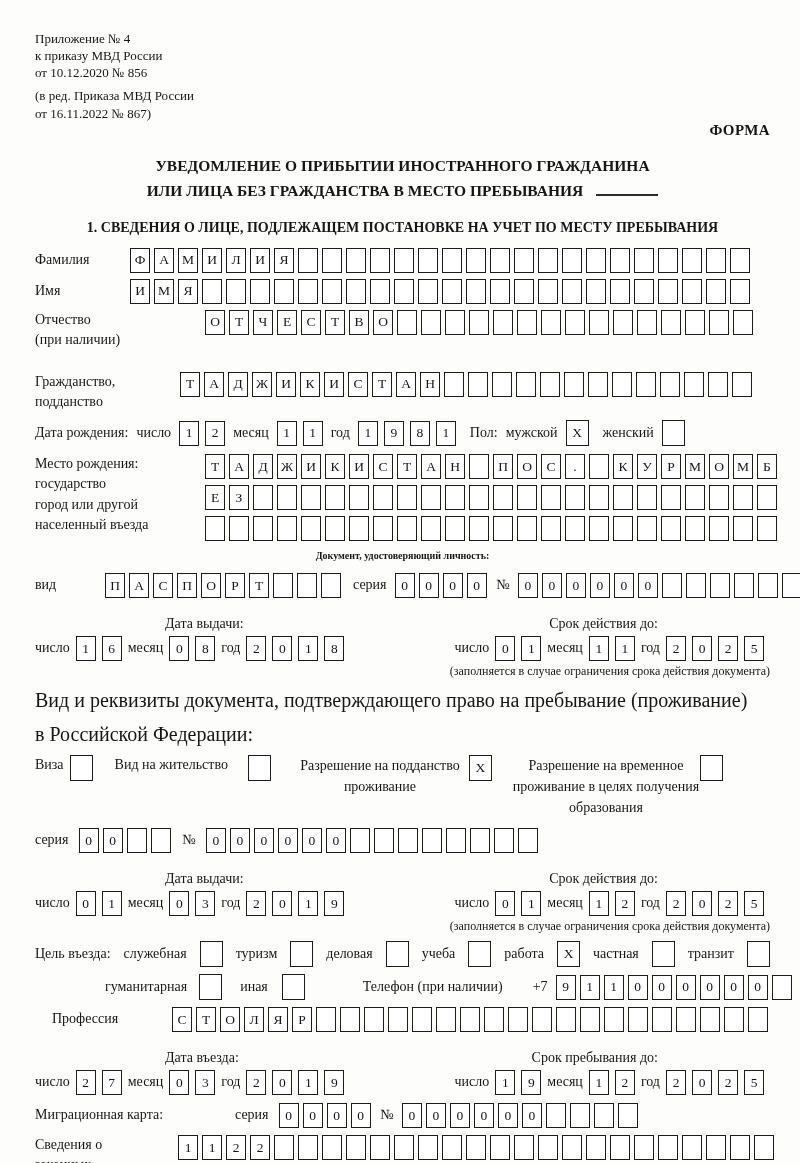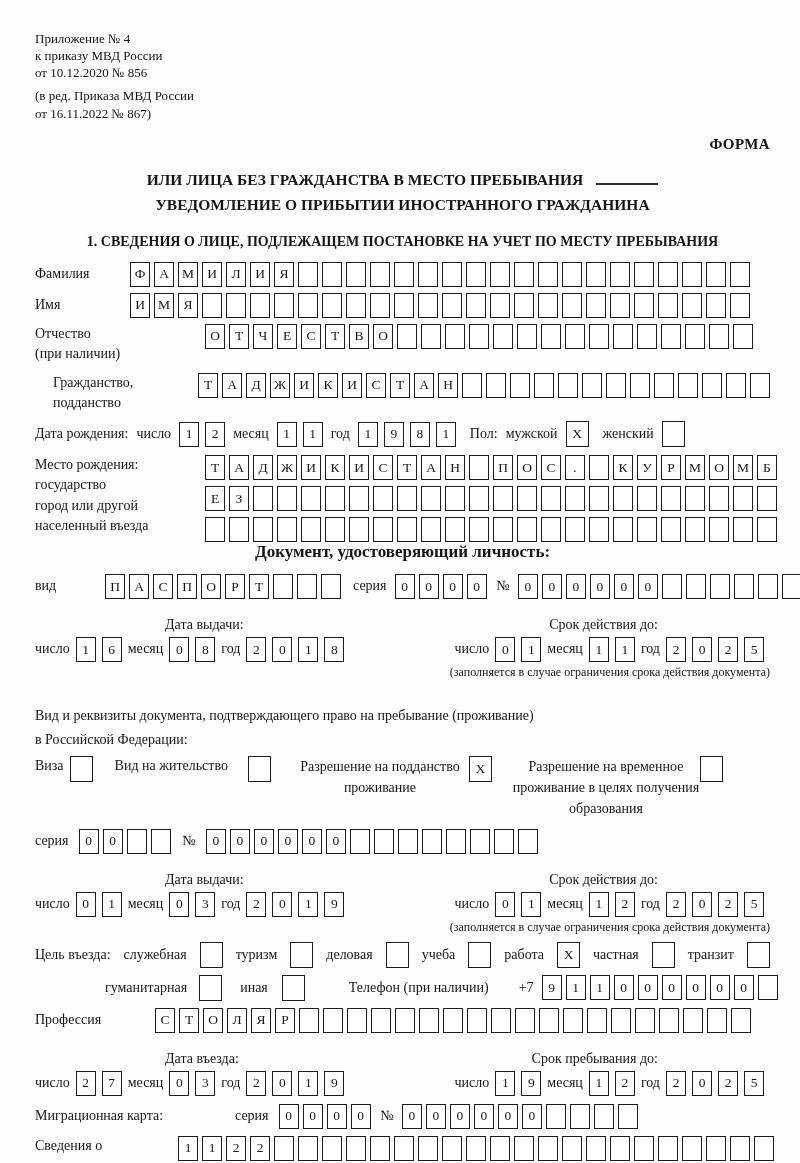--- a/index.html
+++ b/index.html
@@ -2,53 +2,53 @@
 <html><head>
 <meta charset="utf-8">
 <style>
   * { margin:0; padding:0; box-sizing:border-box; }
   html,body { background:#f6f6f4; }
   body { width:800px; height:1163px; font-family:"Liberation Serif", serif; color:#161616; background:#fdfdfc; overflow:hidden; }
   .page { padding:30px 30px 0 35px; width:800px; height:1163px; }
 
   .appendix { font-size:13px; line-height:1.32; }
   .appendix .blk2 { margin-top:6px; }
-  .forma { text-align:right; font-weight:bold; font-size:15px; margin-top:14px; letter-spacing:.4px; }
+  .forma { text-align:right; font-weight:bold; font-size:15px; margin-top:0; letter-spacing:.4px; }
 
   .title { text-align:center; font-weight:bold; font-size:15.5px; margin-top:14px; line-height:1.65; }
   .uline { display:inline-block; width:62px; height:13px; border-bottom:2.2px solid #2b2b2b; margin-left:13px; }
 
   .sec { text-align:center; font-weight:bold; font-size:14px; margin-top:16px; }
 
   .row { display:flex; align-items:center; margin-top:6px; }
   .row.top { align-items:flex-start; }
   .lbl { font-size:14px; flex-shrink:0; line-height:1.45; }
   .sub { font-size:14px; }
   .w95 { width:95px; } .w120 { width:120px; } .w145 { width:145px; } .w170 { width:170px; } .w143 { width:143px; }
 
   .cells { display:flex; gap:4px; flex-wrap:nowrap; }
   .cell { width:20px; height:25px; border:1.8px solid #1c1c1c; display:flex; align-items:center; justify-content:center;
           font-size:13.5px; flex-shrink:0; background:#fff; }
   .dcells { gap:6px; }
   .cbox { width:23px; height:26px; }
 
   .gridcol { display:flex; flex-direction:column; gap:6px; }
 
-  .docheader { text-align:center; font-weight:bold; font-size:17px; }
+  .docheader { text-align:center; font-weight:bold; font-size:10px; margin-top:9px; }
 
   .dtitles { display:flex; font-size:14px; margin-top:18px; }
   .dtitles .t1 { margin-left:130px; }
   .dtitles .t2 { margin-left:auto; margin-right:112px; }
   .daterow { display:flex; align-items:center; margin-top:4px; }
   .dg { display:flex; align-items:center; }
   .dg > * + * { margin-left:6px; }
   .dg-right { margin-left:auto; margin-right:6px; }
   .fnote { text-align:right; font-size:12px; margin-top:3px; }
 
-  .intro { font-size:14px; margin-top:24px; line-height:1.7; }
+  .intro { font-size:20px; margin-top:4px; line-height:1.7; }
 
   .optrow { margin-top:4px; }
   .optblk { font-size:14px; text-align:center; line-height:1.5; }
   .wo175 { width:178px; } .wo185 { width:188px; }
 
   .sp > * + * { margin-left:8px; }
 </style>
 </head>
 <body>
 
@@ -60,22 +60,22 @@
     <div>от 10.12.2020 № 856</div>
     <div class="blk2">
       <div>(в ред. Приказа МВД России</div>
       <div>от 16.11.2022 № 867)</div>
     </div>
   </div>
 
   <div class="forma">ФОРМА</div>
 
   <div class="title">
+    <div>УВЕДОМЛЕНИЕ О ПРИБЫТИИ ИНОСТРАННОГО ГРАЖДАНИНА</div>
     <div><span>ИЛИ ЛИЦА БЕЗ ГРАЖДАНСТВА В МЕСТО ПРЕБЫВАНИЯ</span><span class="uline"></span></div>
-    <div>УВЕДОМЛЕНИЕ О ПРИБЫТИИ ИНОСТРАННОГО ГРАЖДАНИНА</div>
   </div>
 
   <div class="sec">1. СВЕДЕНИЯ О ЛИЦЕ, ПОДЛЕЖАЩЕМ ПОСТАНОВКЕ НА УЧЕТ ПО МЕСТУ ПРЕБЫВАНИЯ</div>
 
   <div class="row" style="margin-top:12px;">
     <div class="lbl w95">Фамилия</div>
     <div class="cells">
         <span class="cell">Ф</span>
         <span class="cell">А</span>
         <span class="cell">М</span>
@@ -162,21 +162,21 @@
         <span class="cell"></span>
         <span class="cell"></span>
         <span class="cell"></span>
         <span class="cell"></span>
         <span class="cell"></span>
         <span class="cell"></span>
         <span class="cell"></span>
       </div>
   </div>
 
-  <div class="row top" style="margin-top:8px;justify-content:flex-end;">
+  <div class="row top" style="margin-top:21px;">
     <div class="lbl w145">
       <div>Гражданство,</div>
       <div class="sub">подданство</div>
     </div>
     <div class="cells">
         <span class="cell">Т</span>
         <span class="cell">А</span>
         <span class="cell">Д</span>
         <span class="cell">Ж</span>
         <span class="cell">И</span>
@@ -508,37 +508,37 @@
     <span class="cell cbox"></span>
     <span class="lbl">транзит</span>
     <span class="cell cbox"></span>
   </div>
 
   <div class="row" style="margin-top:7px;">
     <span class="lbl" style="margin-left:70px;">гуманитарная</span>
     <span class="cell cbox" style="margin-left:12px;"></span>
     <span class="lbl" style="margin-left:18px;">иная</span>
     <span class="cell cbox" style="margin-left:14px;"></span>
-    <span class="lbl" style="margin-left:44px;">Телефон (при наличии)</span>
+    <span class="lbl" style="margin-left:58px;">Телефон (при наличии)</span>
     <span class="lbl" style="margin-left:30px;margin-right:8px;">+7</span>
     <span class="cells">
         <span class="cell">9</span>
         <span class="cell">1</span>
         <span class="cell">1</span>
         <span class="cell">0</span>
         <span class="cell">0</span>
         <span class="cell">0</span>
         <span class="cell">0</span>
         <span class="cell">0</span>
         <span class="cell">0</span>
         <span class="cell"></span>
       </span>
   </div>
 
-  <div class="row" style="margin-top:7px;">
+  <div class="row" style="margin-top:7px;margin-left:17px;">
     <div class="lbl w120">Профессия</div>
     <div class="cells">
         <span class="cell">С</span>
         <span class="cell">Т</span>
         <span class="cell">О</span>
         <span class="cell">Л</span>
         <span class="cell">Я</span>
         <span class="cell">Р</span>
         <span class="cell"></span>
         <span class="cell"></span>

